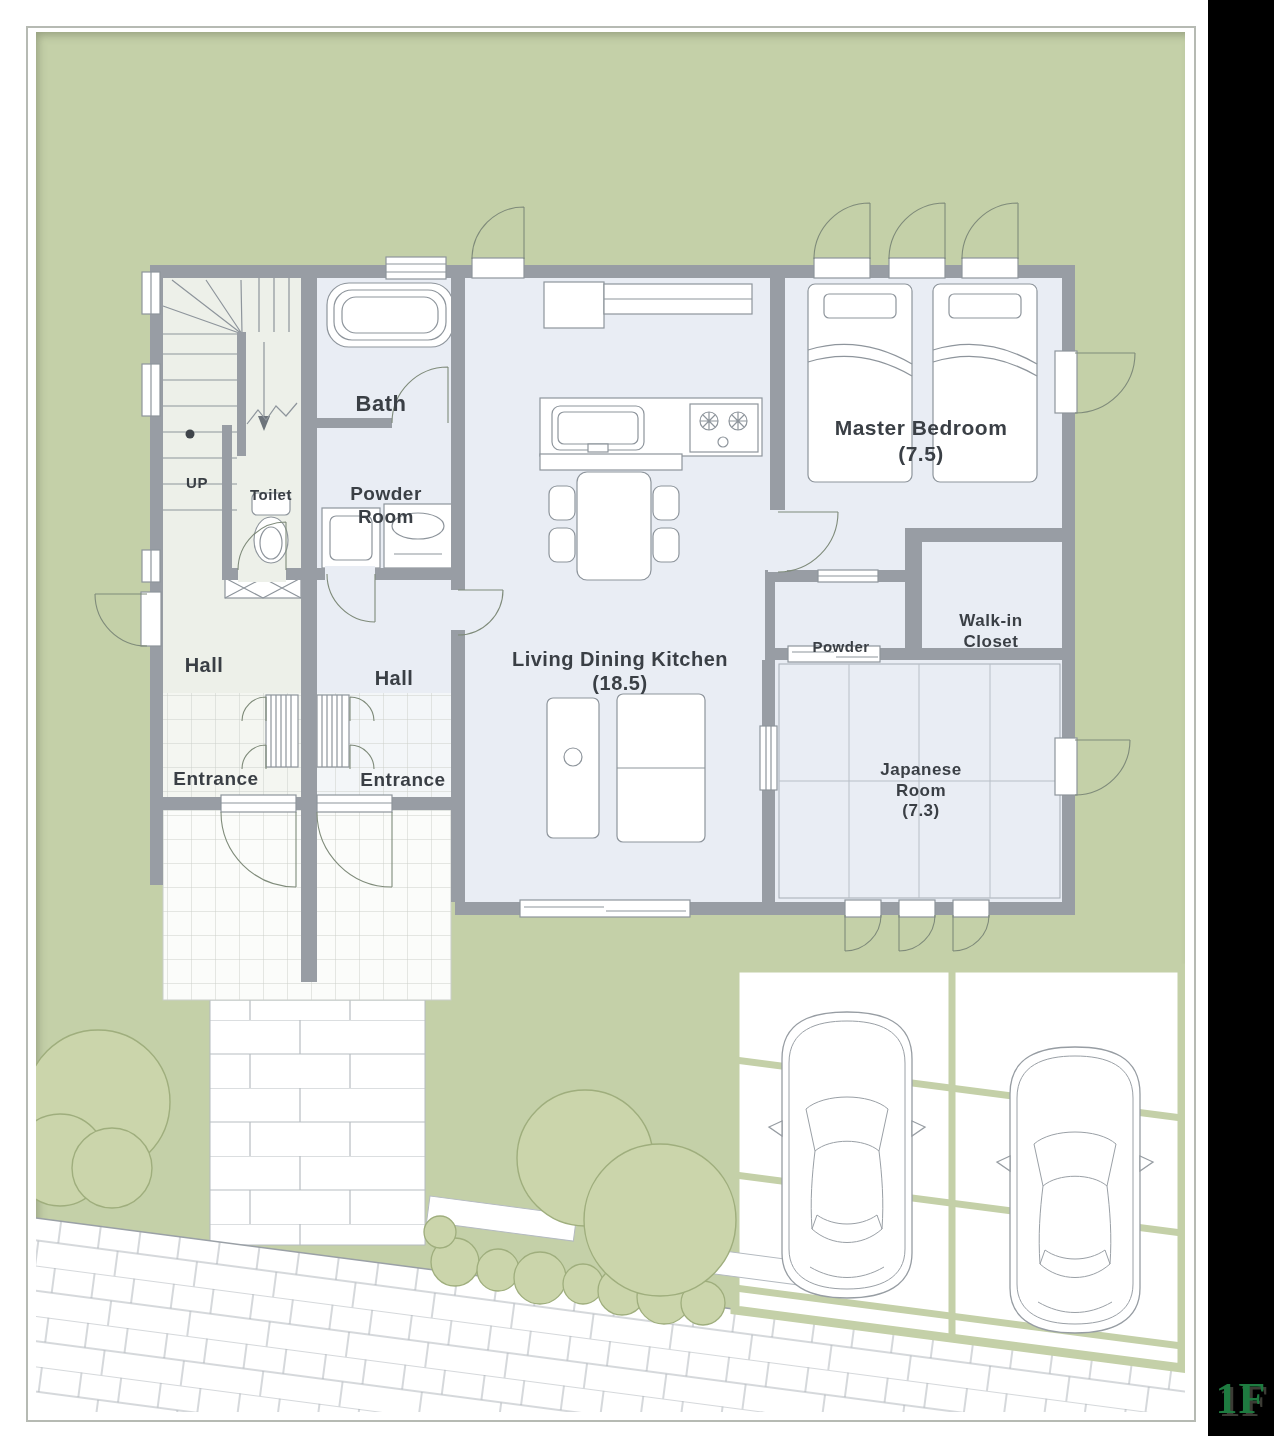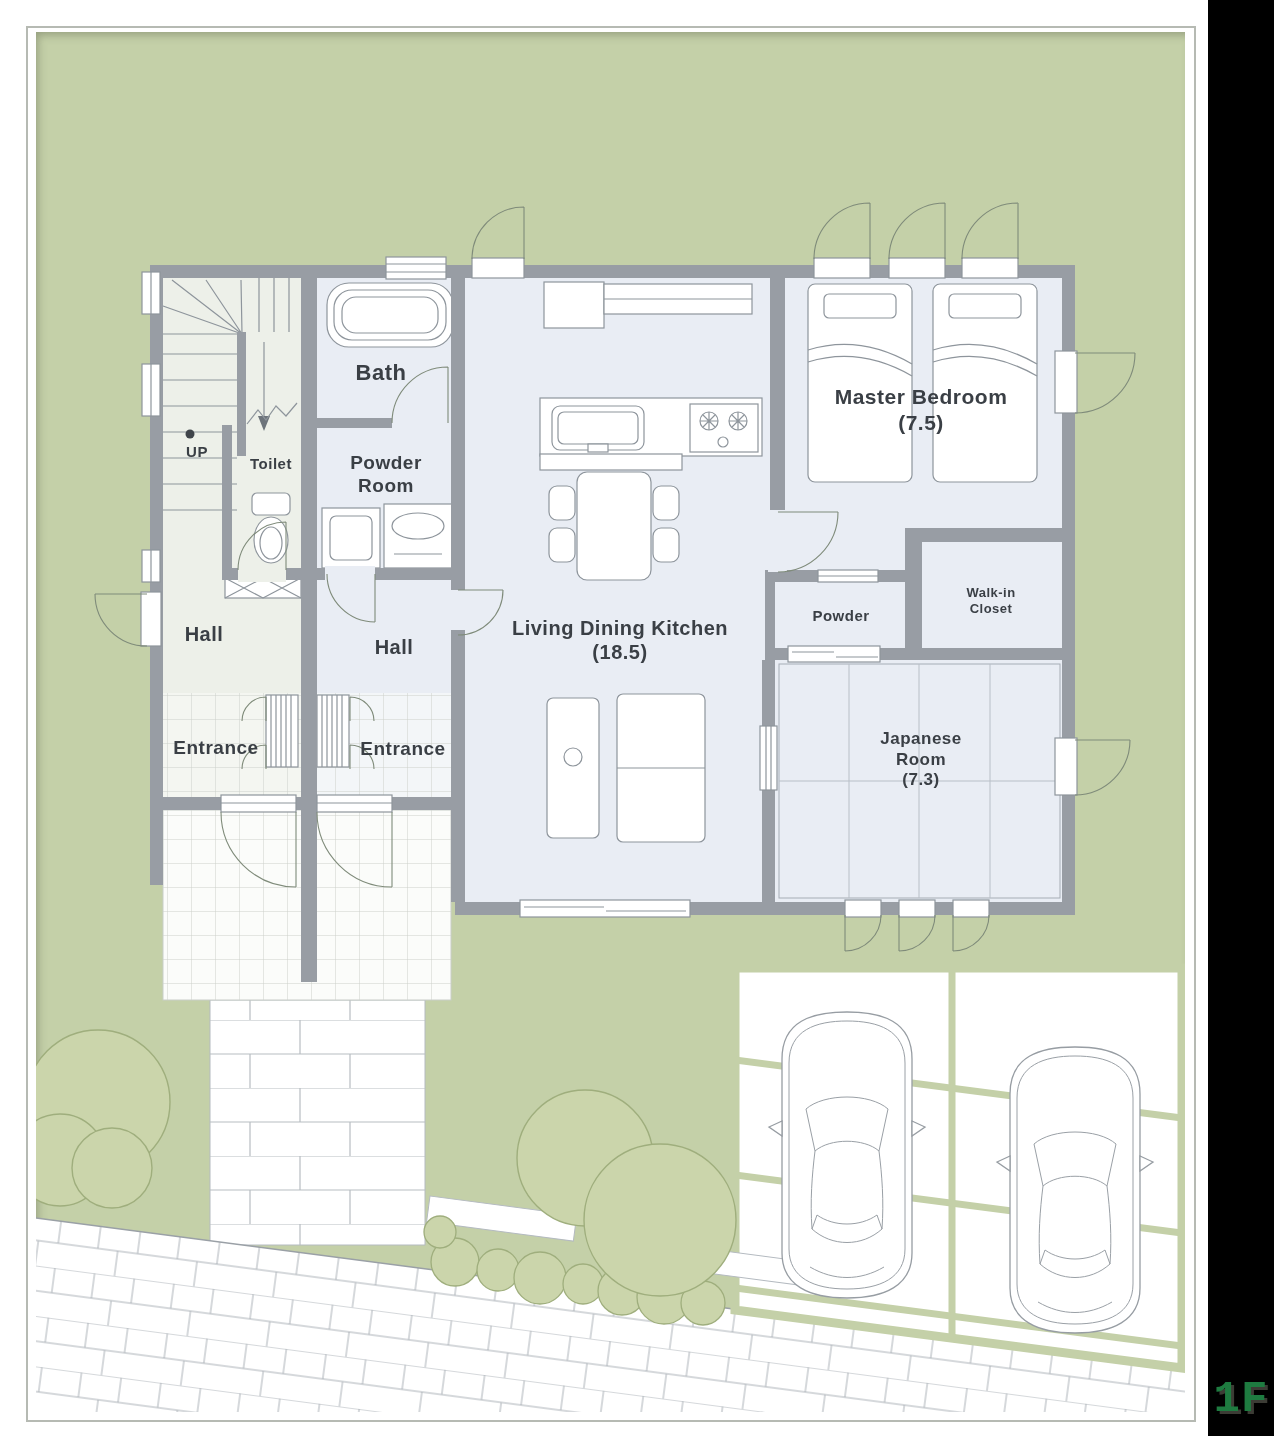--- a/index.html
+++ b/index.html
@@ -1,28 +1,28 @@
 <!DOCTYPE html>
 <html><head>
 <meta charset="utf-8">
 <style>
   html,body{margin:0;padding:0;background:#fff;}
   .canvas{position:relative;width:1274px;height:1436px;background:#fff;overflow:hidden;
           font-family:"Liberation Sans",sans-serif;}
   .black-strip{position:absolute;right:0;top:0;width:66px;height:1436px;background:#000;}
   .floor-label{position:absolute;bottom:12px;left:50%;transform:translateX(-50%);
-          font-family:Liberation Mono, monospace;font-weight:bold;font-size:44px;
+          font-family:Liberation Serif, serif;font-weight:bold;font-size:44px;
           color:#1e7b40;text-shadow:3px 3px 0 #3c3c35;letter-spacing:1px;}
   .frame{position:absolute;left:26px;top:26px;width:1166px;height:1392px;border:2px solid #b6bab3;}
   .site{position:absolute;left:36px;top:32px;width:1149px;height:1380px;background:#c4d0a8;
           box-shadow:inset 4px 5px 9px -2px rgba(95,102,80,.45);}
   svg.plan{position:absolute;left:36px;top:32px;width:1149px;height:1380px;display:block;}
   .lbl{position:absolute;transform:translate(-50%,-50%);display:flex;flex-direction:column;
        align-items:center;text-align:center;color:#3a3f45;font-weight:bold;
-       letter-spacing:.5px;line-height:1.22;white-space:nowrap;}
+       letter-spacing:.5px;line-height:1.22;white-space:nowrap;margin-top:31px;}
   .lbl.wrap{white-space:normal;}
   .area:empty{display:none;}
   
   .fx{stroke:#8e959c;fill:none;stroke-width:1.2;}
   .fxw{fill:#fff;stroke:#8e959c;stroke-width:1.2;}
   .arc{stroke:#7f8b7a;fill:none;stroke-width:1.1;}
   .cb{fill:#fff;stroke:#979da3;stroke-width:1.3;}
   .cl{fill:none;stroke:#9aa0a6;stroke-width:1;}
   .wall{fill:#989da4;}
   .tat{stroke:#b8bfc7;fill:none;stroke-width:1;}
@@ -333,21 +333,21 @@
     <span>Living Dining Kitchen</span>
     <span class="area">(18.5)</span>
   </div>
   <div class="lbl" style="left:921px;top:410px;font-size:21px">
     <span>Master Bedroom</span>
     <span class="area">(7.5)</span>
   </div>
   <div class="lbl" style="left:841px;top:616px;font-size:15px">
     <span>Powder</span>
   </div>
-  <div class="lbl wrap" style="left:991px;top:601px;font-size:13px;width:88px">
+  <div class="lbl wrap" style="left:991px;top:601px;font-size:17px;width:88px">
     <span>Walk-in Closet</span>
   </div>
   <div class="lbl wrap" style="left:921px;top:760px;font-size:17px;width:120px">
     <span>Japanese Room</span>
     <span class="area">(7.3)</span>
   </div>
   <div class="lbl" style="left:197px;top:452px;font-size:15px">
     <span>UP</span>
   </div>
 

